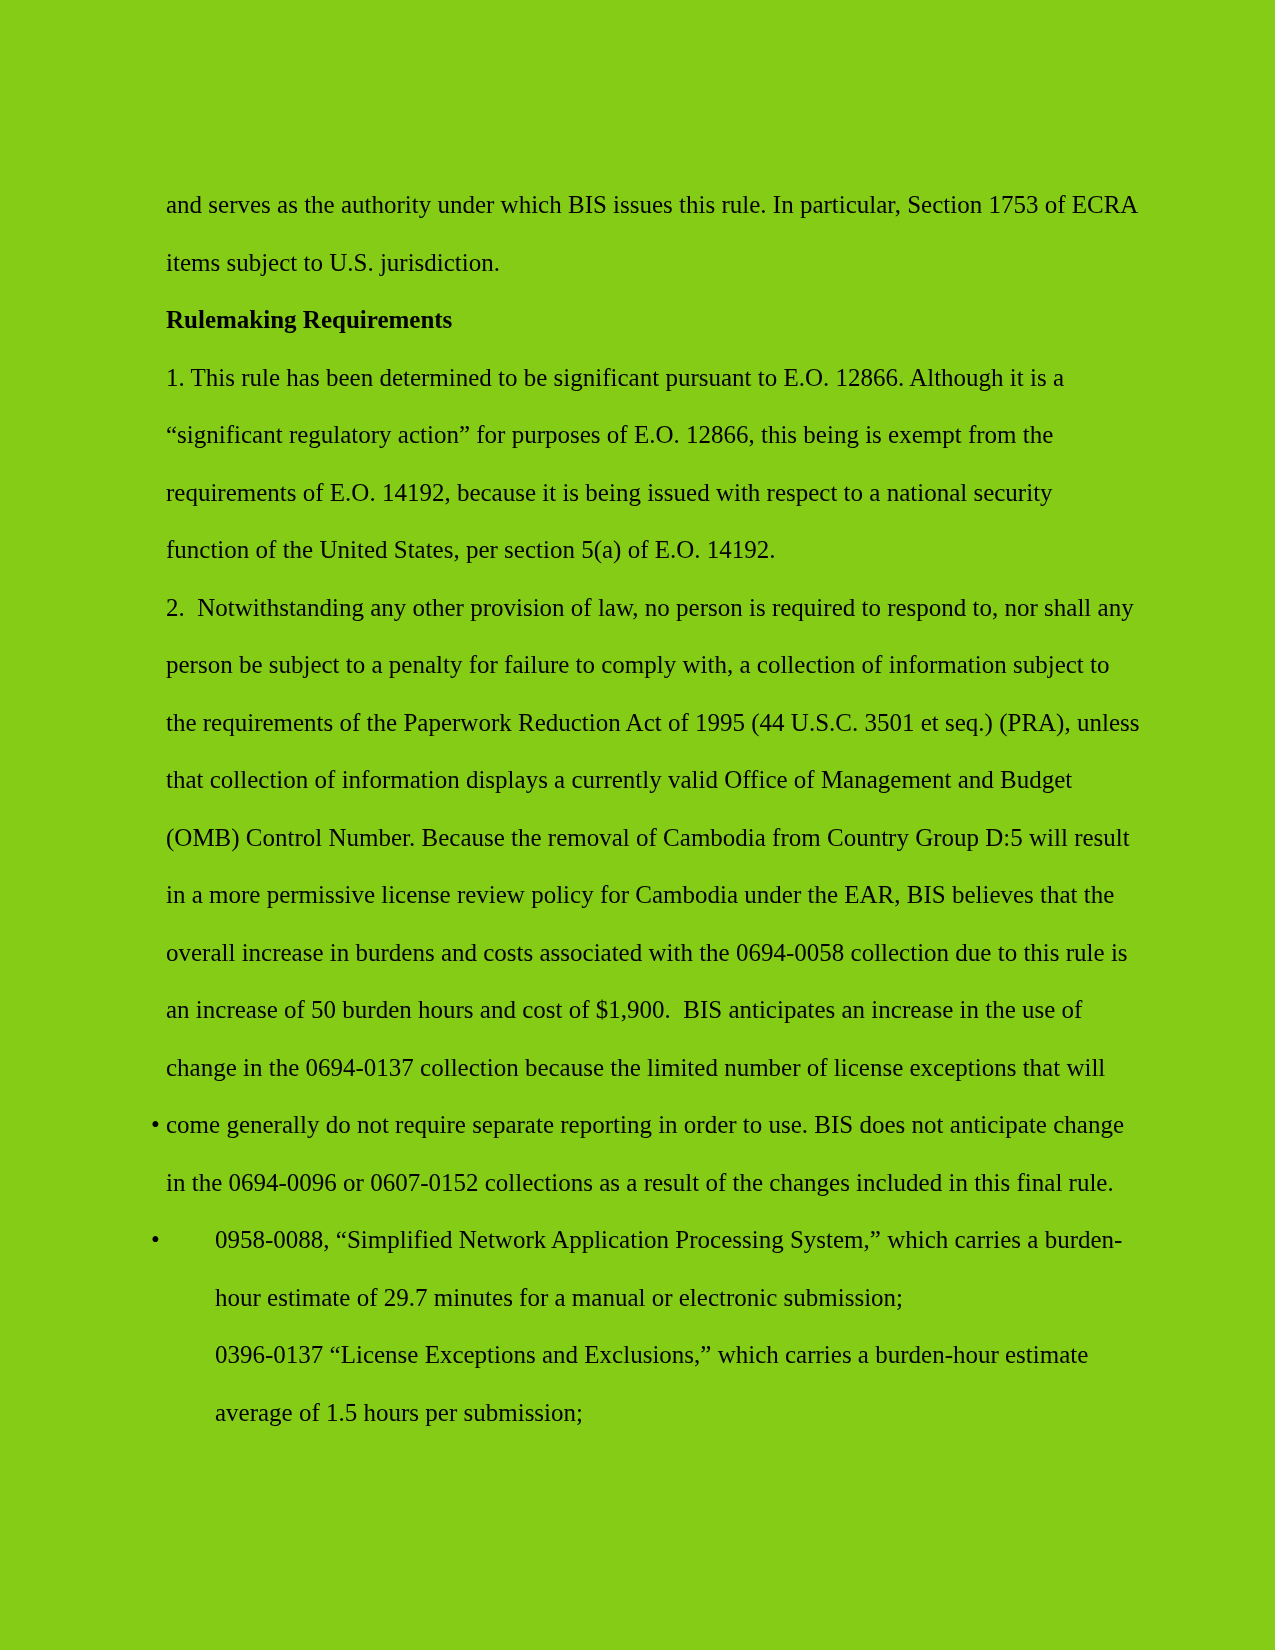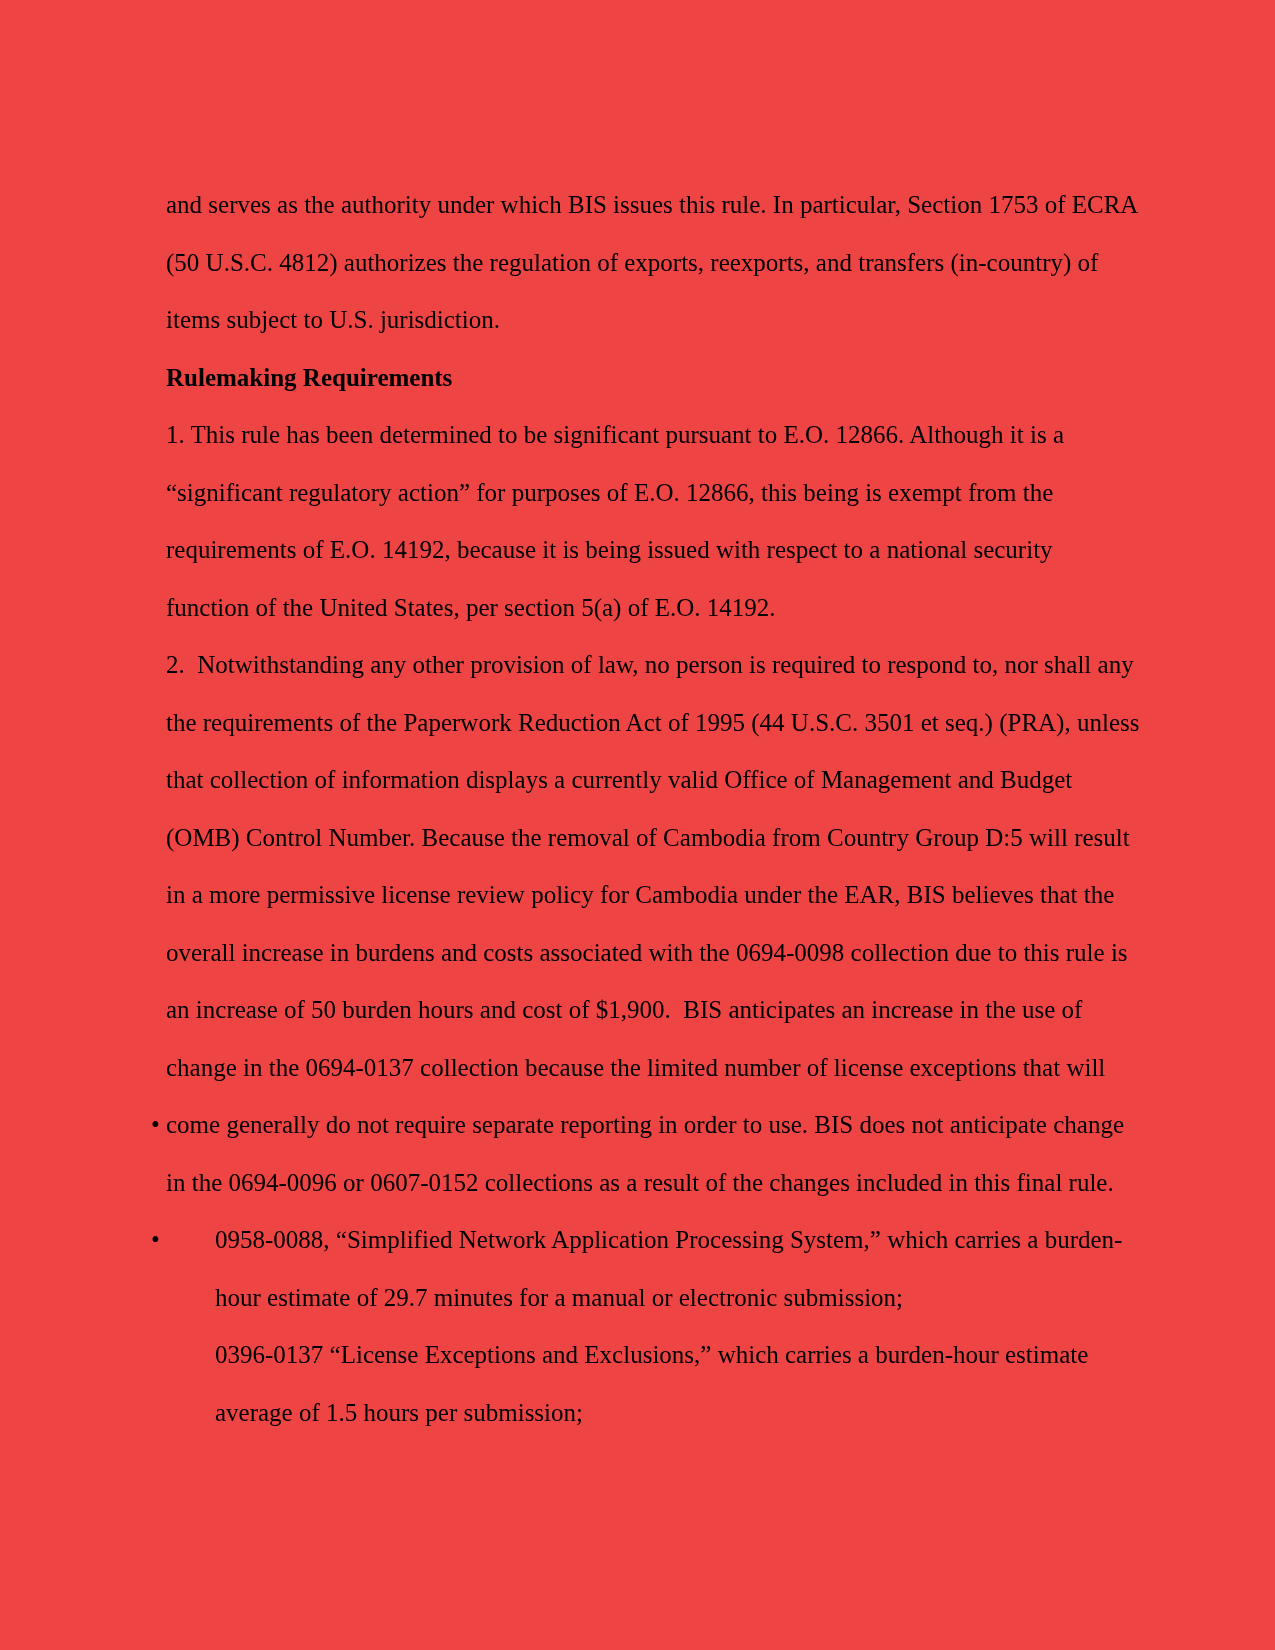--- a/index.html
+++ b/index.html
@@ -4,21 +4,21 @@
 <style>
   html, body {
     margin: 0;
     padding: 0;
     background: #ffffff;
   }
   .page {
     position: relative;
     width: 1275px;
     height: 1650px;
-    background: #ef4444;
+    background: #84cc16;
     overflow: hidden;
     font-family: "Liberation Serif", "DejaVu Serif", serif;
     font-size: 25px;
     color: #000000;
   }
   .content {
     position: absolute;
     left: 141px;
     top: 61px;
     width: 985px;
@@ -47,24 +47,20 @@
 <body>
 
 <div class="page">
   <div class="content">
       <div class="line line--body">
     
     <span class="line-text">and serves as the authority under which BIS issues this rule. In particular, Section 1753 of ECRA</span>
   </div>
       <div class="line line--body">
     
-    <span class="line-text">(50 U.S.C. 4812) authorizes the regulation of exports, reexports, and transfers (in-country) of</span>
-  </div>
-      <div class="line line--body">
-    
     <span class="line-text">items subject to U.S. jurisdiction.</span>
   </div>
       <div class="line line--heading">
     
     <span class="line-text">Rulemaking Requirements</span>
   </div>
       <div class="line line--body">
     
     <span class="line-text">1. This rule has been determined to be significant pursuant to E.O. 12866. Although it is a</span>
   </div>
@@ -79,37 +75,41 @@
       <div class="line line--body">
     
     <span class="line-text">function of the United States, per section 5(a) of E.O. 14192.</span>
   </div>
       <div class="line line--body">
     
     <span class="line-text">2.  Notwithstanding any other provision of law, no person is required to respond to, nor shall any</span>
   </div>
       <div class="line line--body">
     
+    <span class="line-text">person be subject to a penalty for failure to comply with, a collection of information subject to</span>
+  </div>
+      <div class="line line--body">
+    
     <span class="line-text">the requirements of the Paperwork Reduction Act of 1995 (44 U.S.C. 3501 et seq.) (PRA), unless</span>
   </div>
       <div class="line line--body">
     
     <span class="line-text">that collection of information displays a currently valid Office of Management and Budget</span>
   </div>
       <div class="line line--body">
     
     <span class="line-text">(OMB) Control Number. Because the removal of Cambodia from Country Group D:5 will result</span>
   </div>
       <div class="line line--body">
     
     <span class="line-text">in a more permissive license review policy for Cambodia under the EAR, BIS believes that the</span>
   </div>
       <div class="line line--body">
     
-    <span class="line-text">overall increase in burdens and costs associated with the 0694-0098 collection due to this rule is</span>
+    <span class="line-text">overall increase in burdens and costs associated with the 0694-0058 collection due to this rule is</span>
   </div>
       <div class="line line--body">
     
     <span class="line-text">an increase of 50 burden hours and cost of $1,900.  BIS anticipates an increase in the use of</span>
   </div>
       <div class="line line--body">
     
     <span class="line-text">change in the 0694-0137 collection because the limited number of license exceptions that will</span>
   </div>
       <div class="line line--body">

